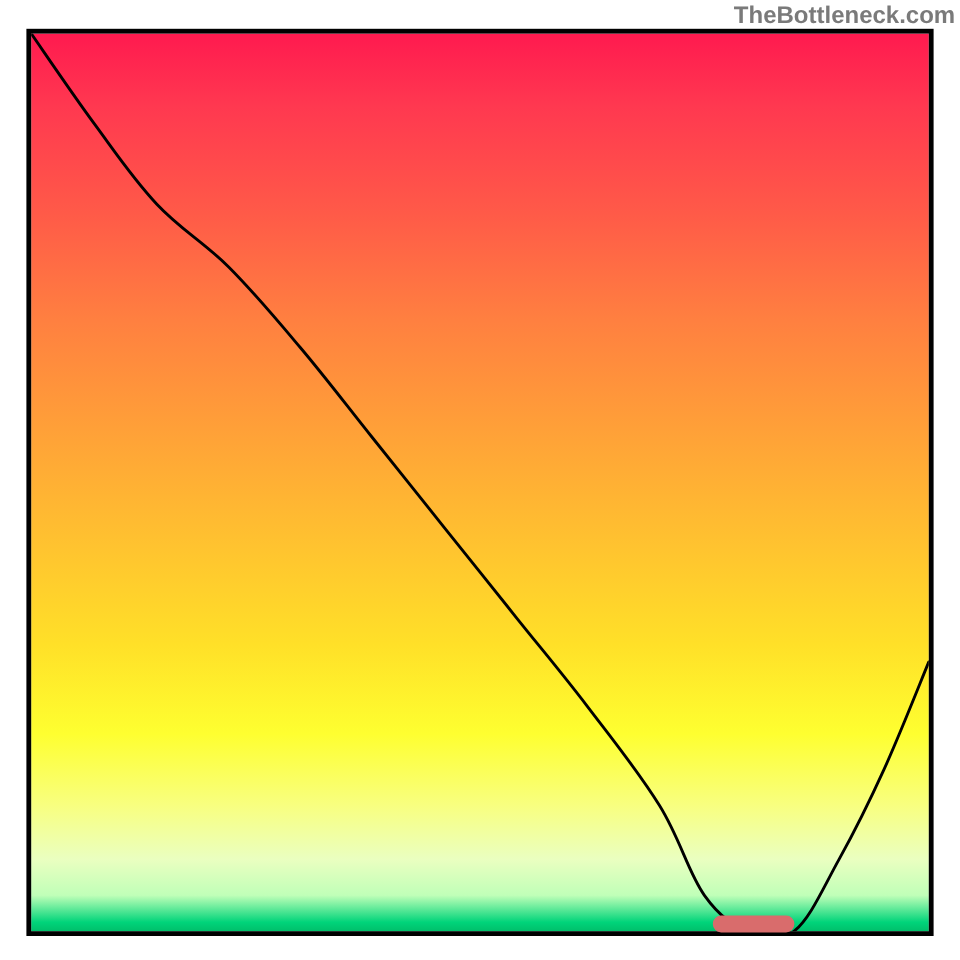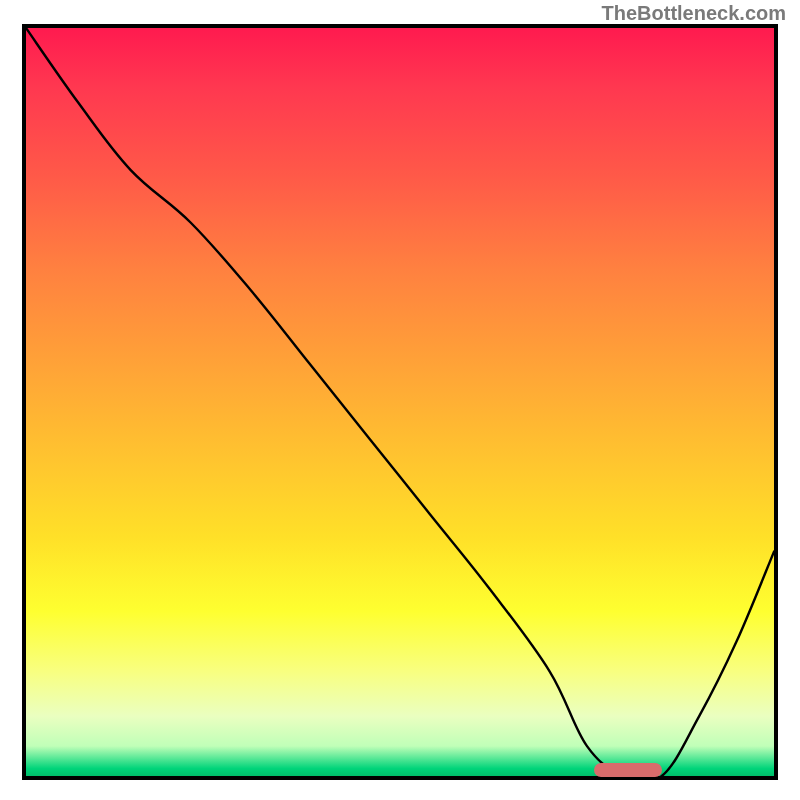--- a/index.html
+++ b/index.html
@@ -7,21 +7,21 @@
     width: 800px;
     height: 800px;
     background: #ffffff;
     position: relative;
     font-family: Arial, Helvetica, sans-serif;
     overflow: hidden;
   }
   .watermark {
     position: absolute;
     top: 2px;
-    right: 14px;
+    right: 4px;
     font-size: 20px;
     font-weight: bold;
     color: #7a7a7a;
     z-index: 10;
   }
   .plot-frame {
     position: absolute;
     left: 22px;
     top: 24px;
     width: 756px;

